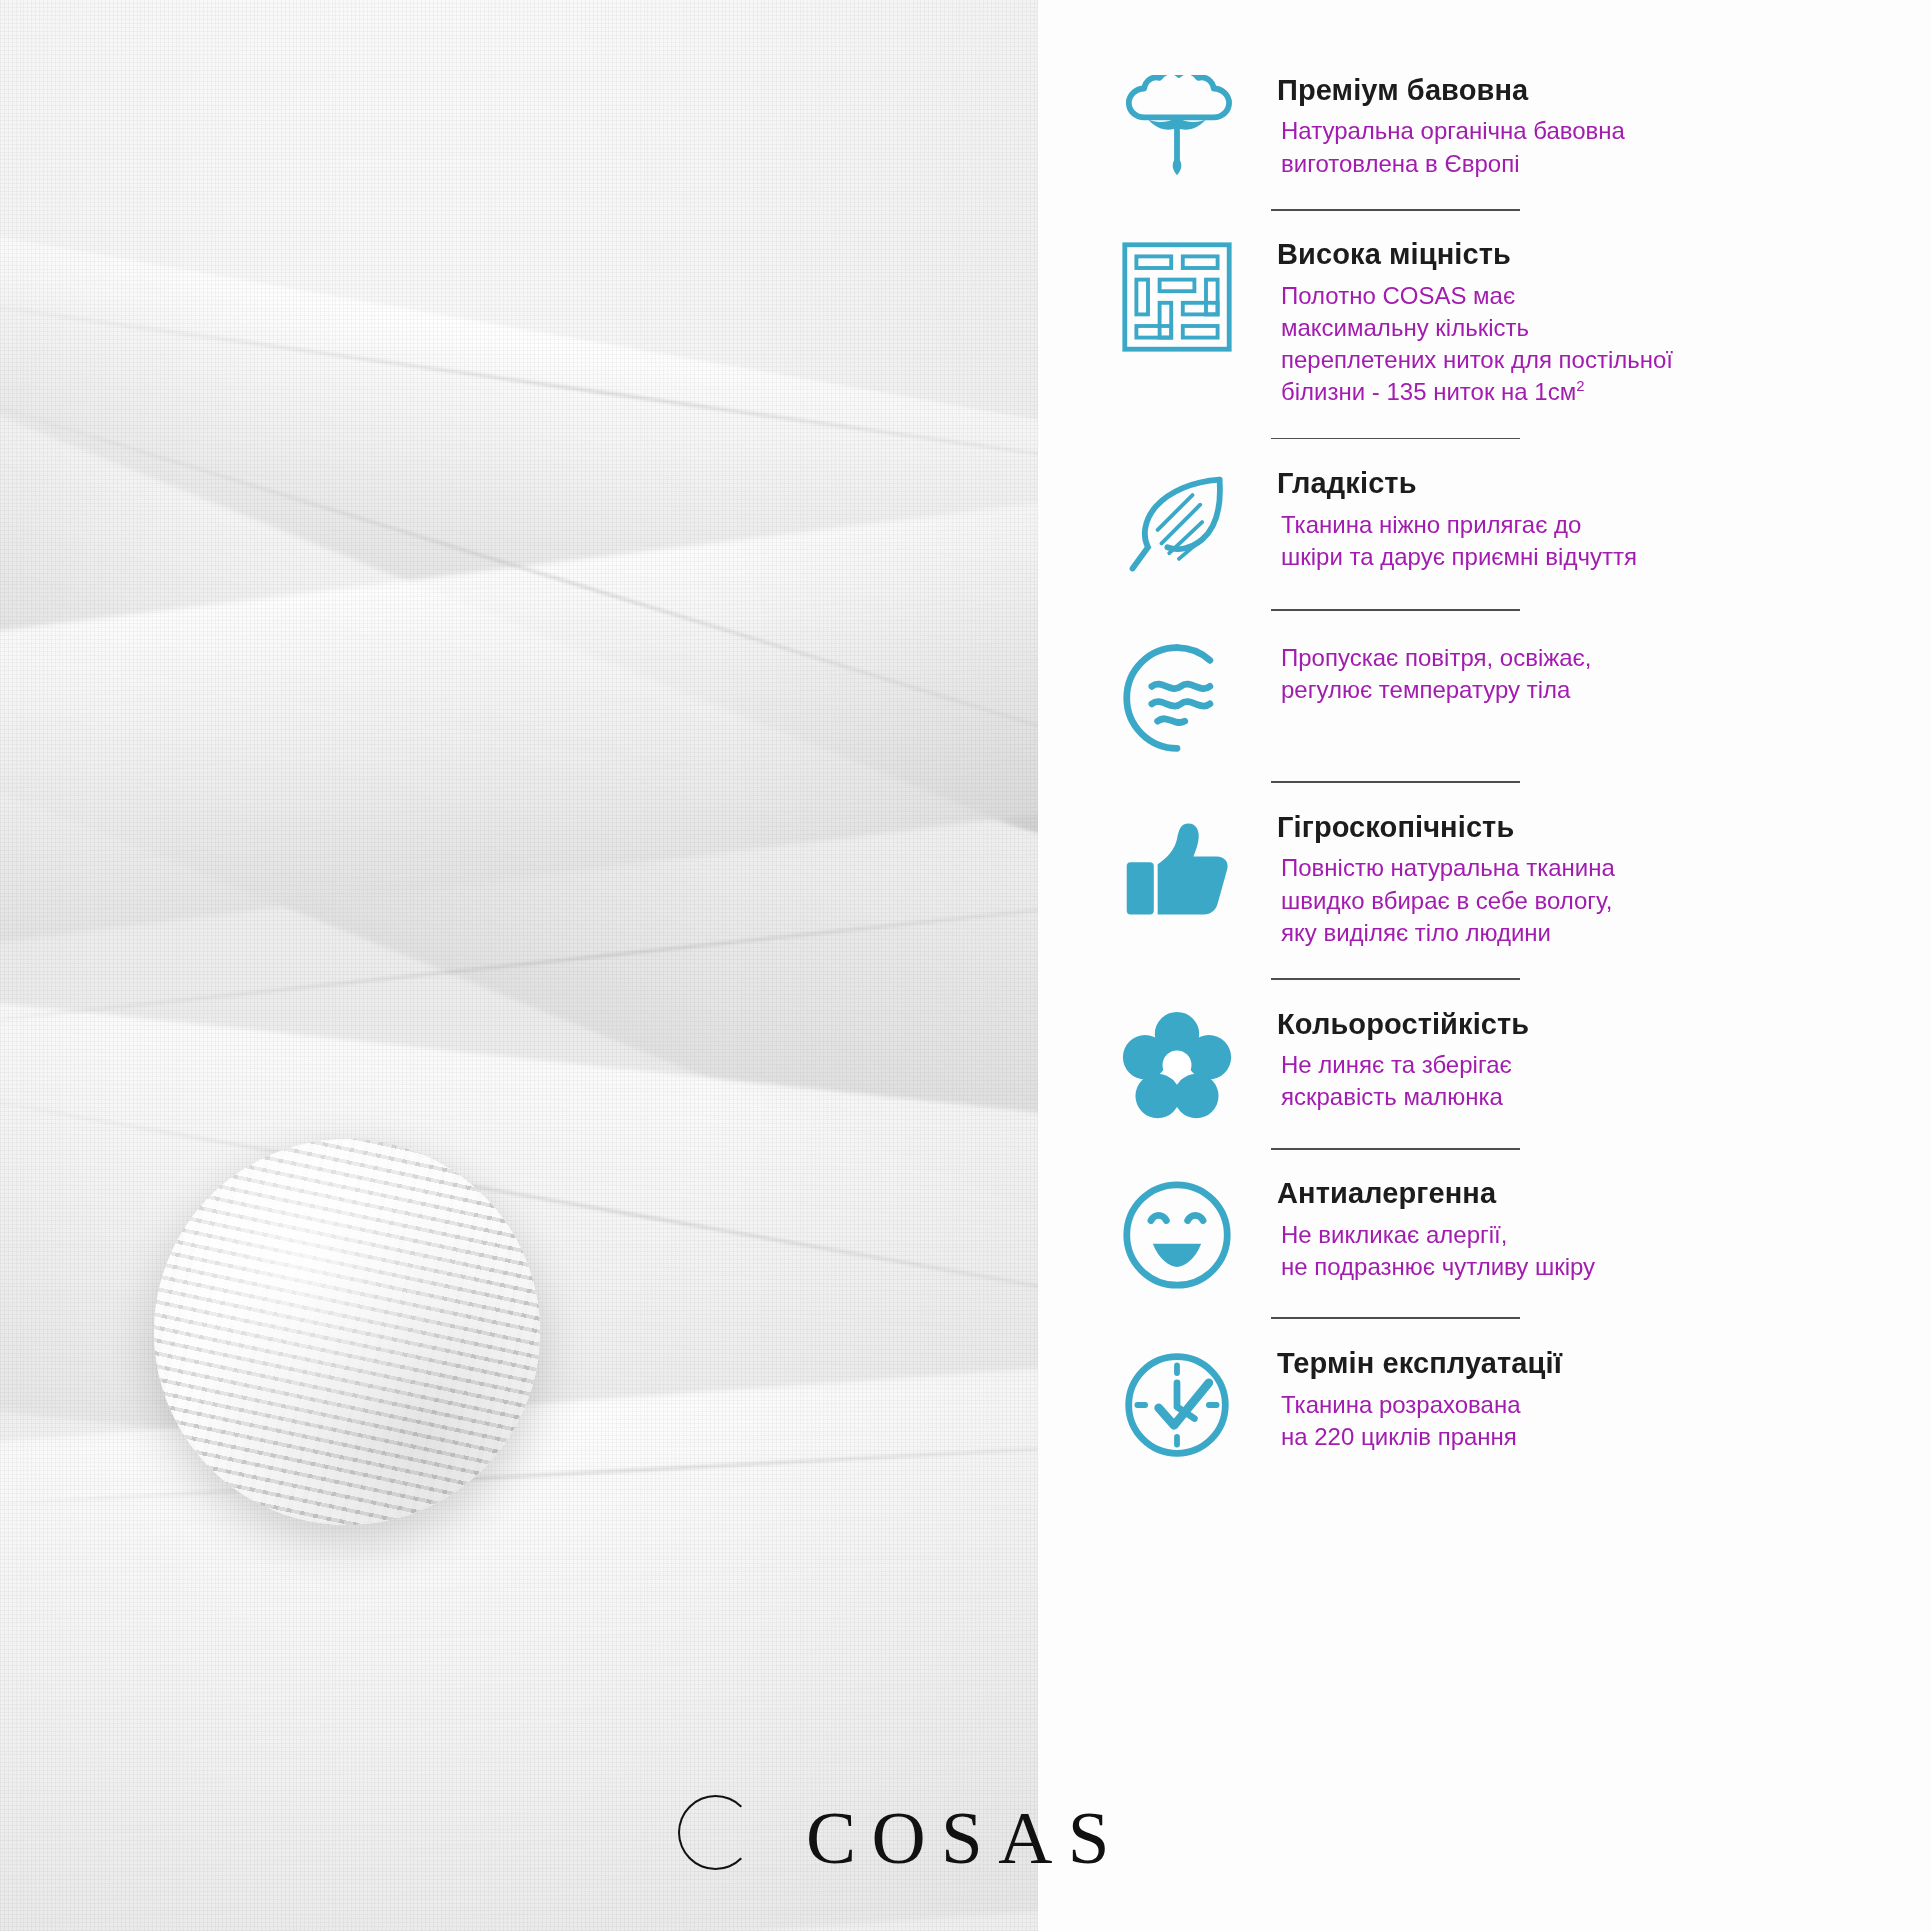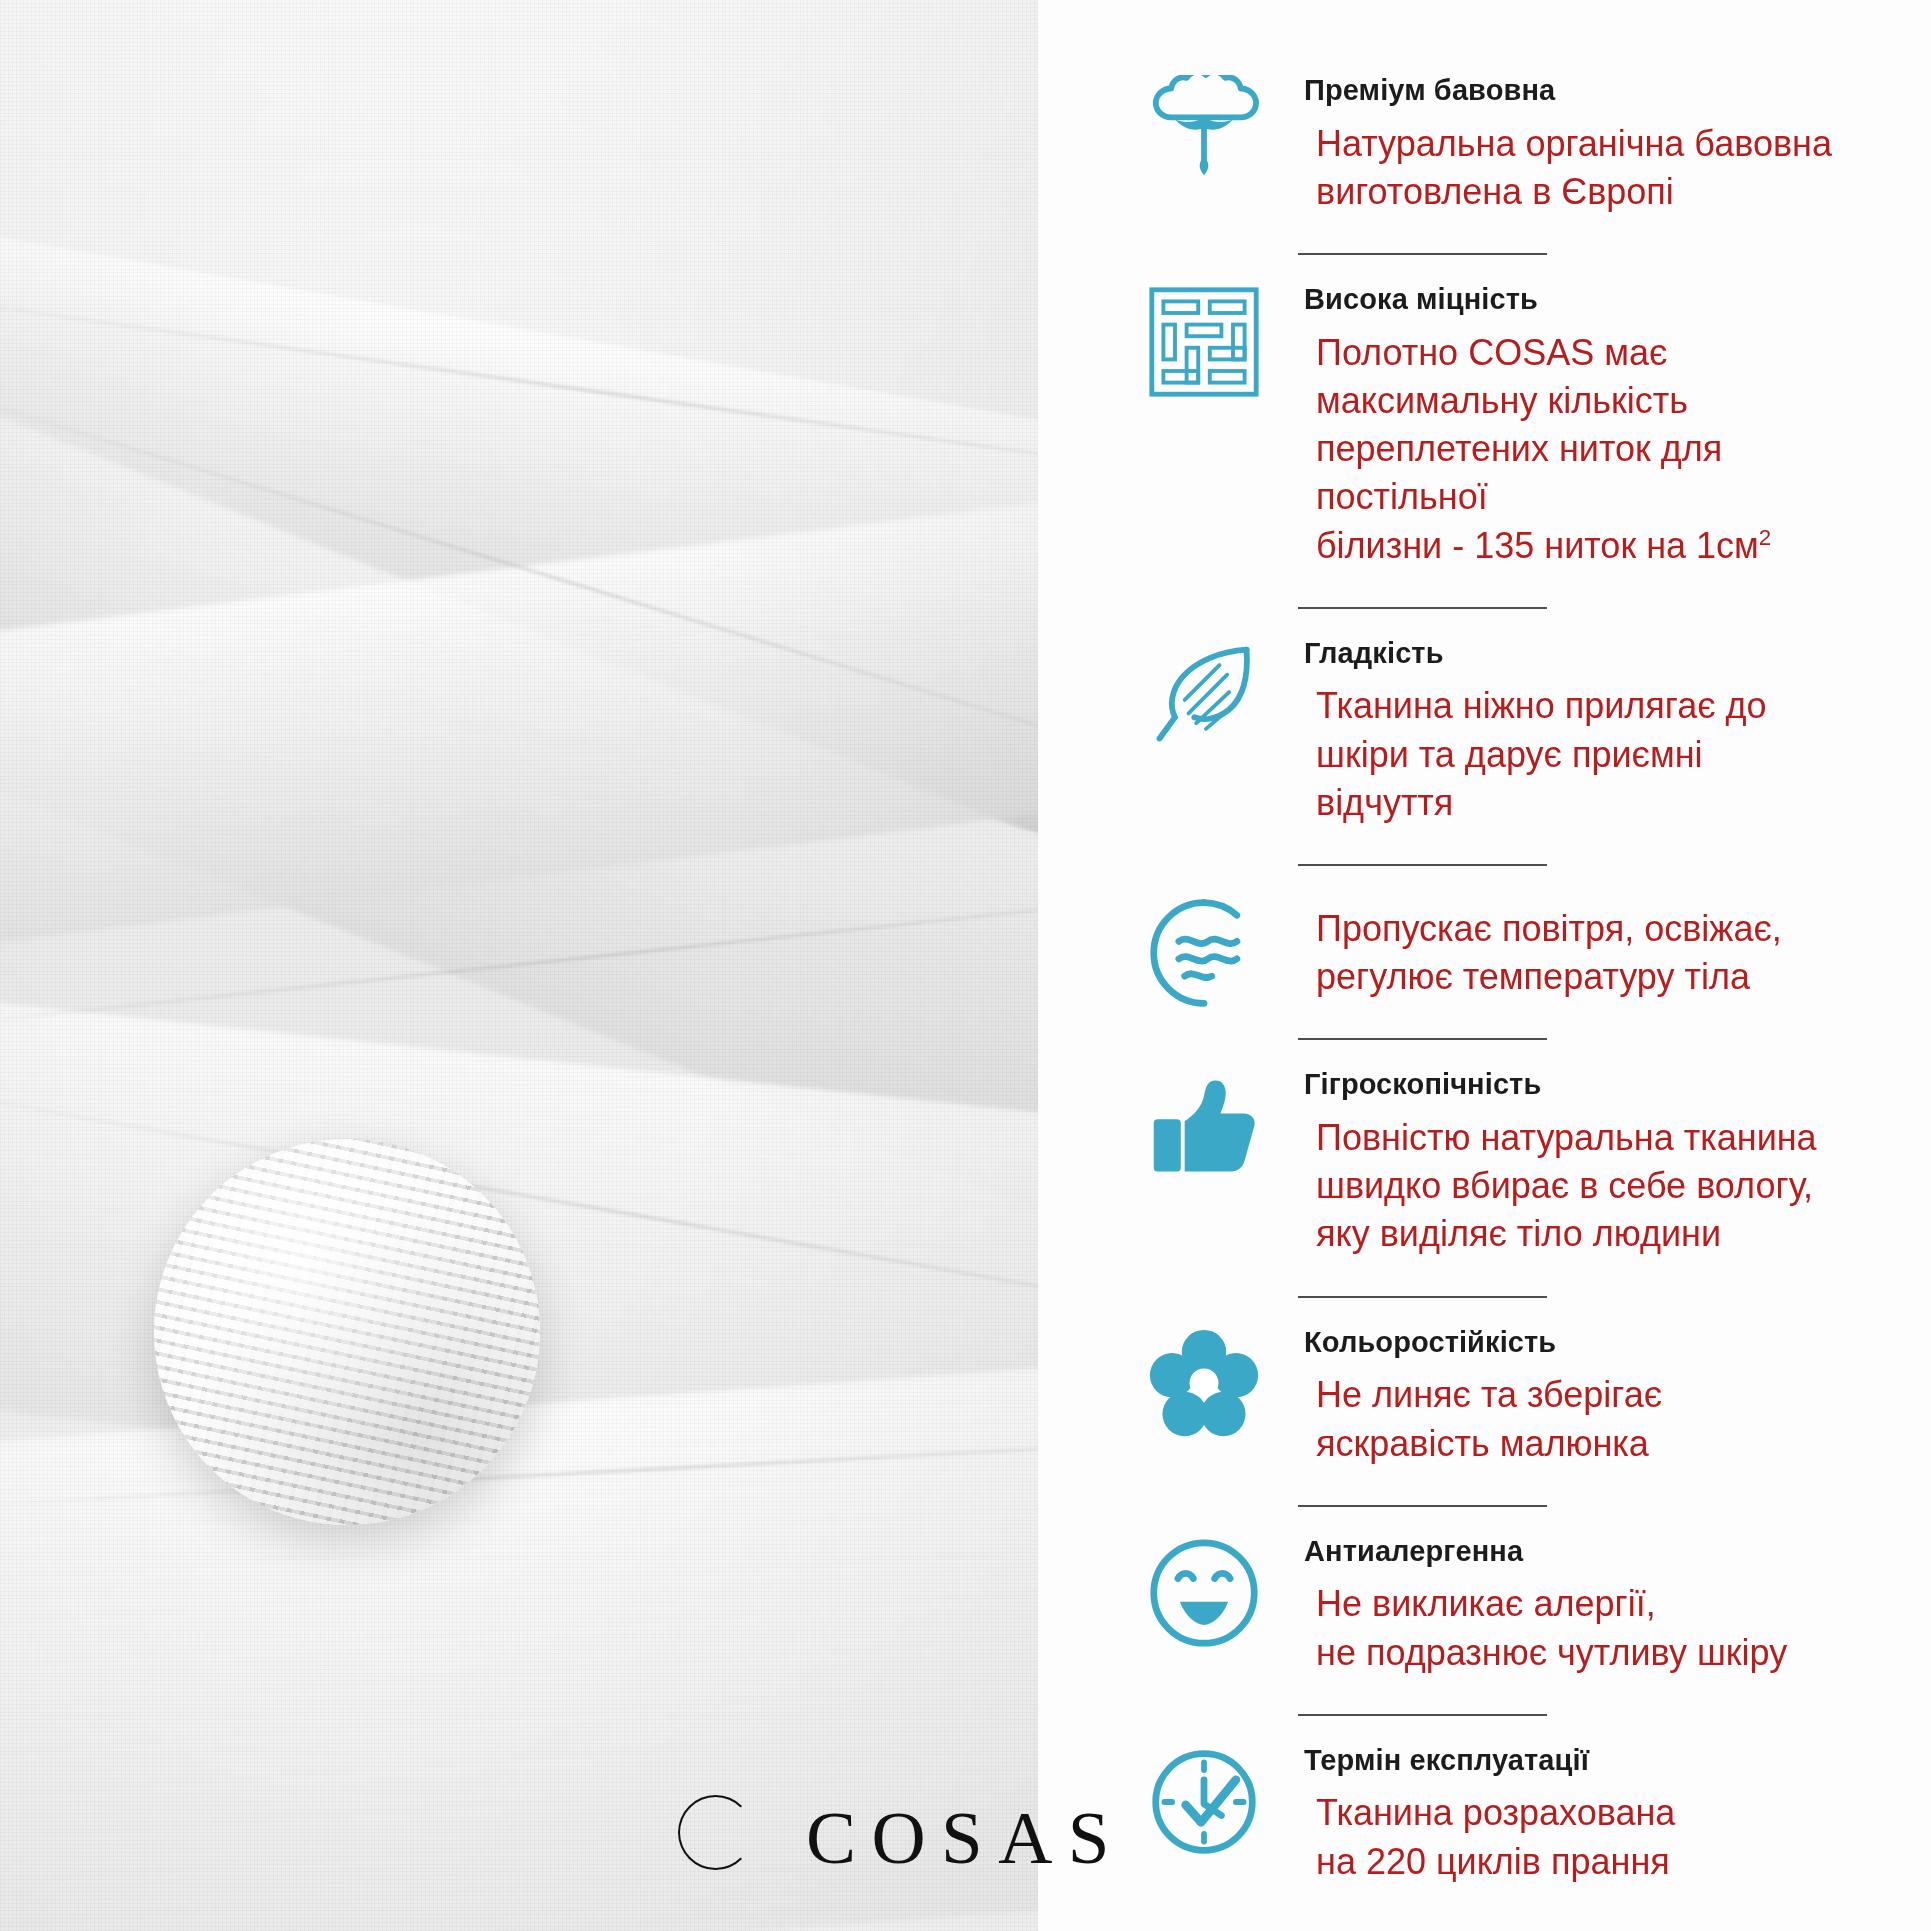--- a/index.html
+++ b/index.html
@@ -128,21 +128,21 @@
   
   .panel {
     position: absolute;
     right: 0;
     top: 0;
     width: 893px;
     height: 1931px;
     background: rgba(255,255,255,0.80);
     backdrop-filter: blur(1.9px);
     box-sizing: border-box;
-    padding: 71px 75px 0 98px;
+    padding: 71px 75px 0 71px;
     display: flex;
     flex-direction: column;
   }
   .feature {
     display: flex;
     align-items: flex-start;
     gap: 33px;
   }
   .icon-wrap {
     flex: 0 0 135px;
@@ -156,24 +156,24 @@
   .feature-text { flex: 1 1 auto; padding-top: 1.9px; }
   .feature-title {
     font-size: 29px;
     font-weight: bold;
     color: #1c1c1c;
     letter-spacing: 0.1px;
     margin: 0 0 7.7px 0;
     line-height: 1.2;
   }
   .feature-desc {
-    font-size: 36px;
-    color: #b91c1c;
+    font-size: 24px;
+    color: #a21caf;
     line-height: 1.34;
-    margin: 12px;
+    margin: 4px;
     white-space: pre-line;
   }
   .sep {
     height: 1.9px;
     background: #2f2f2f;
     width: 249px;
     margin: 25px 0 25px 162px;
     opacity: 0.85;
   }
   .sup { font-size: 0.62em; vertical-align: super; }

